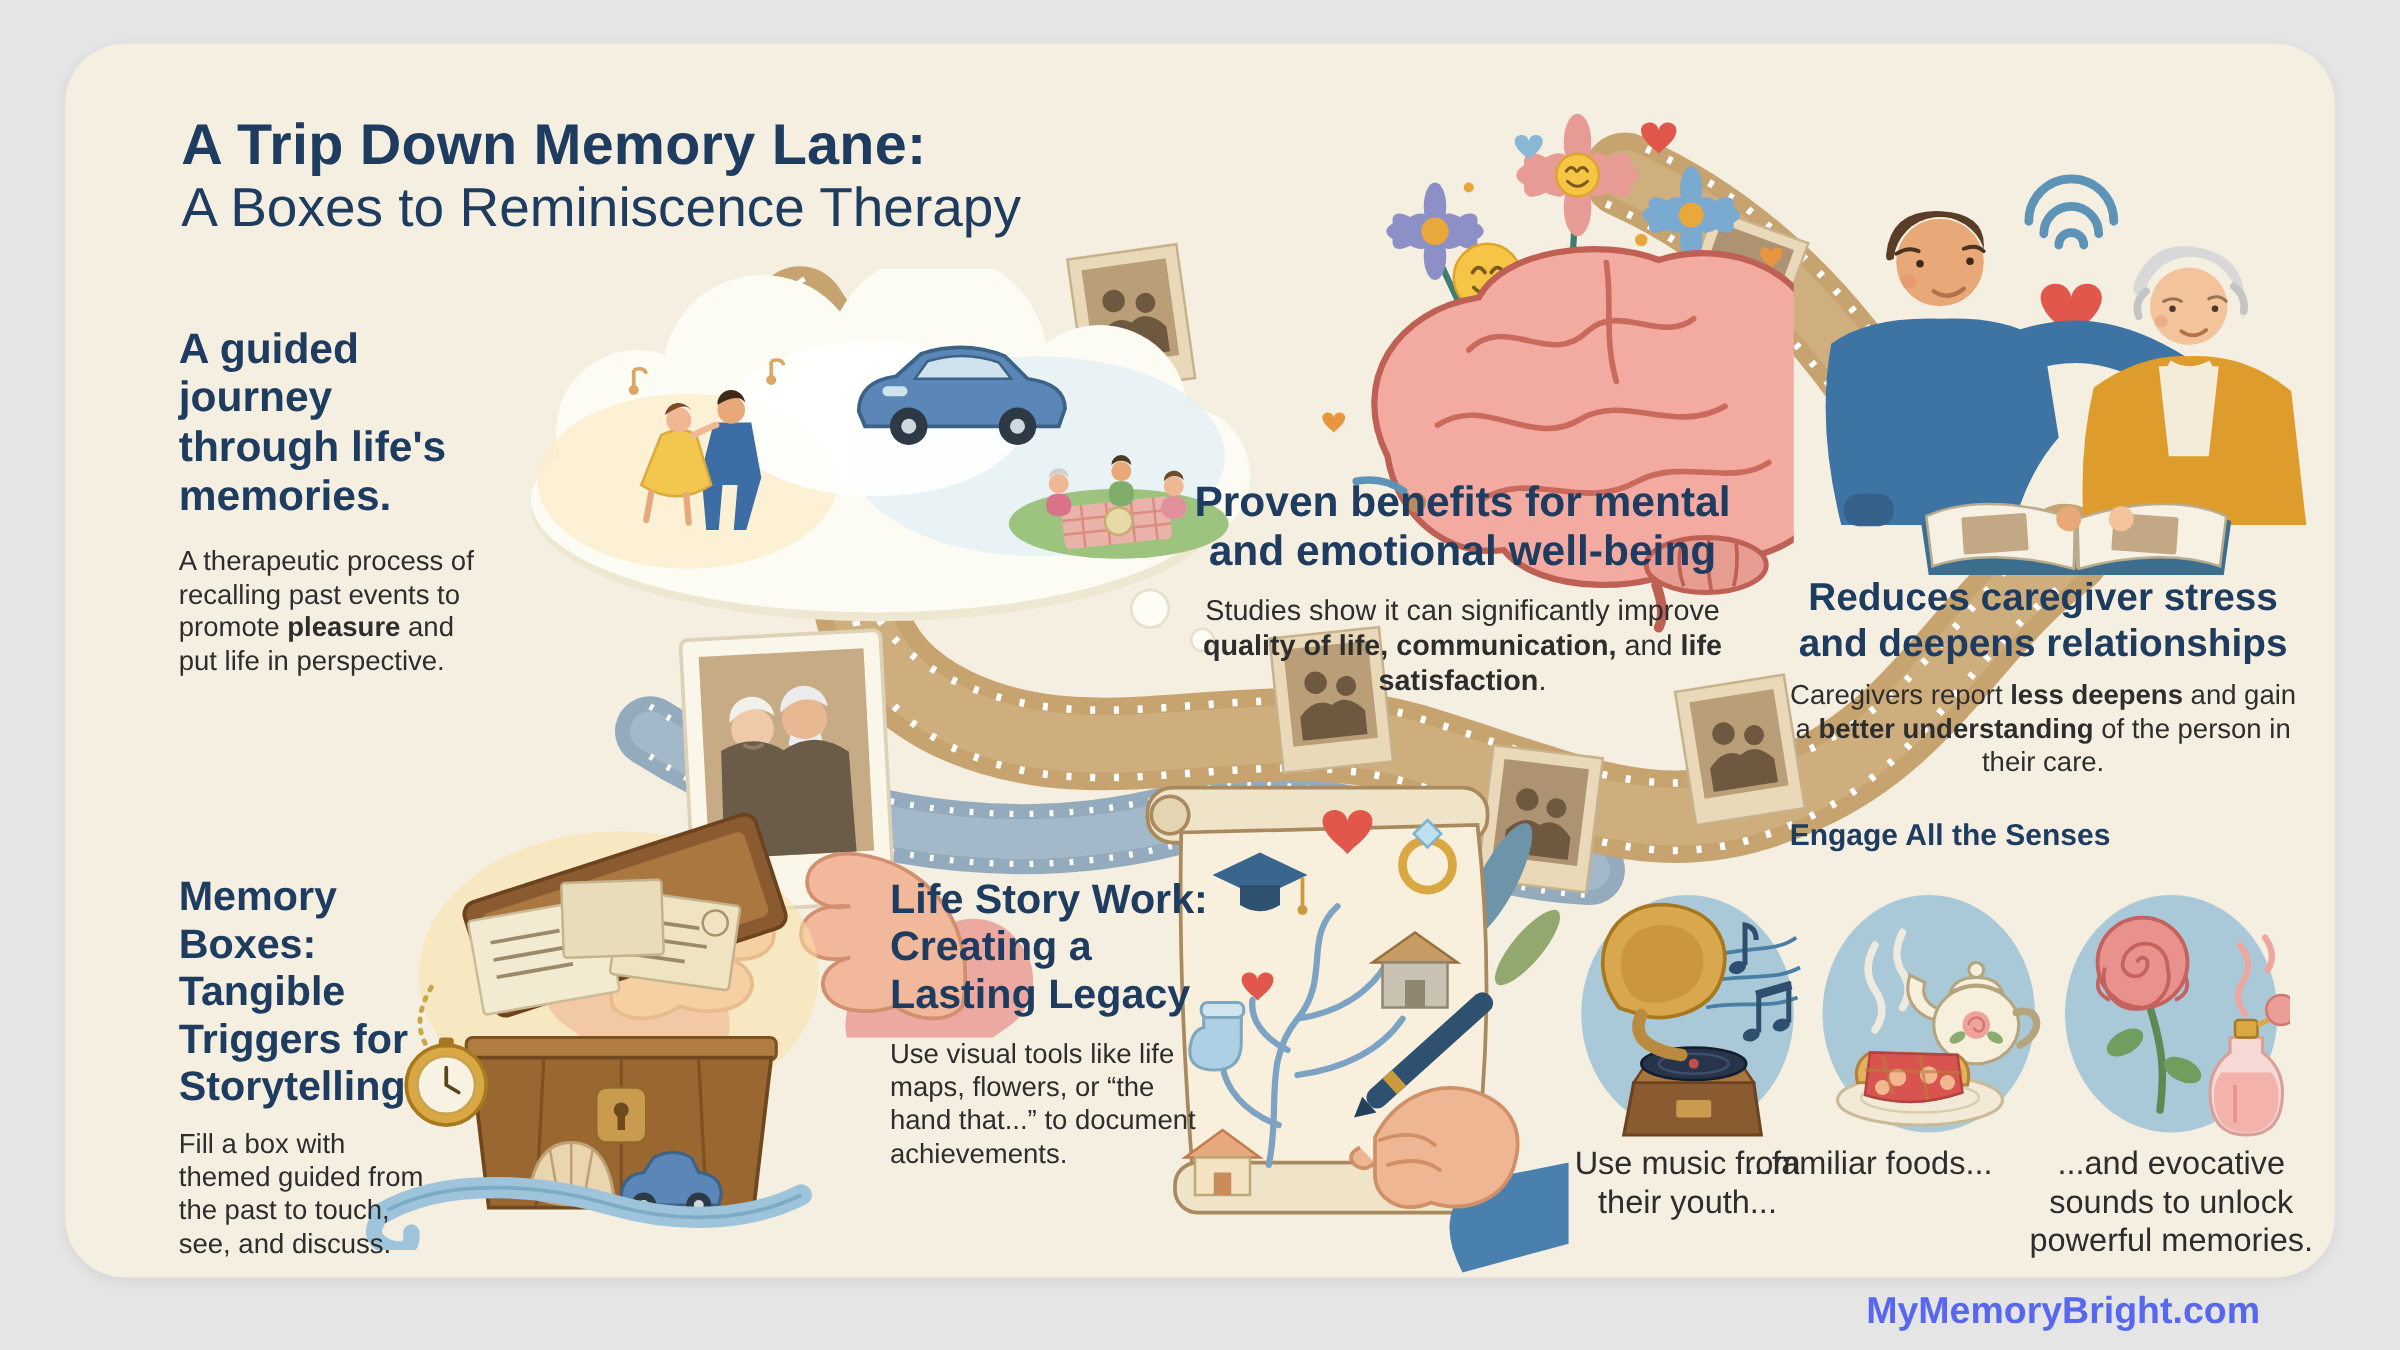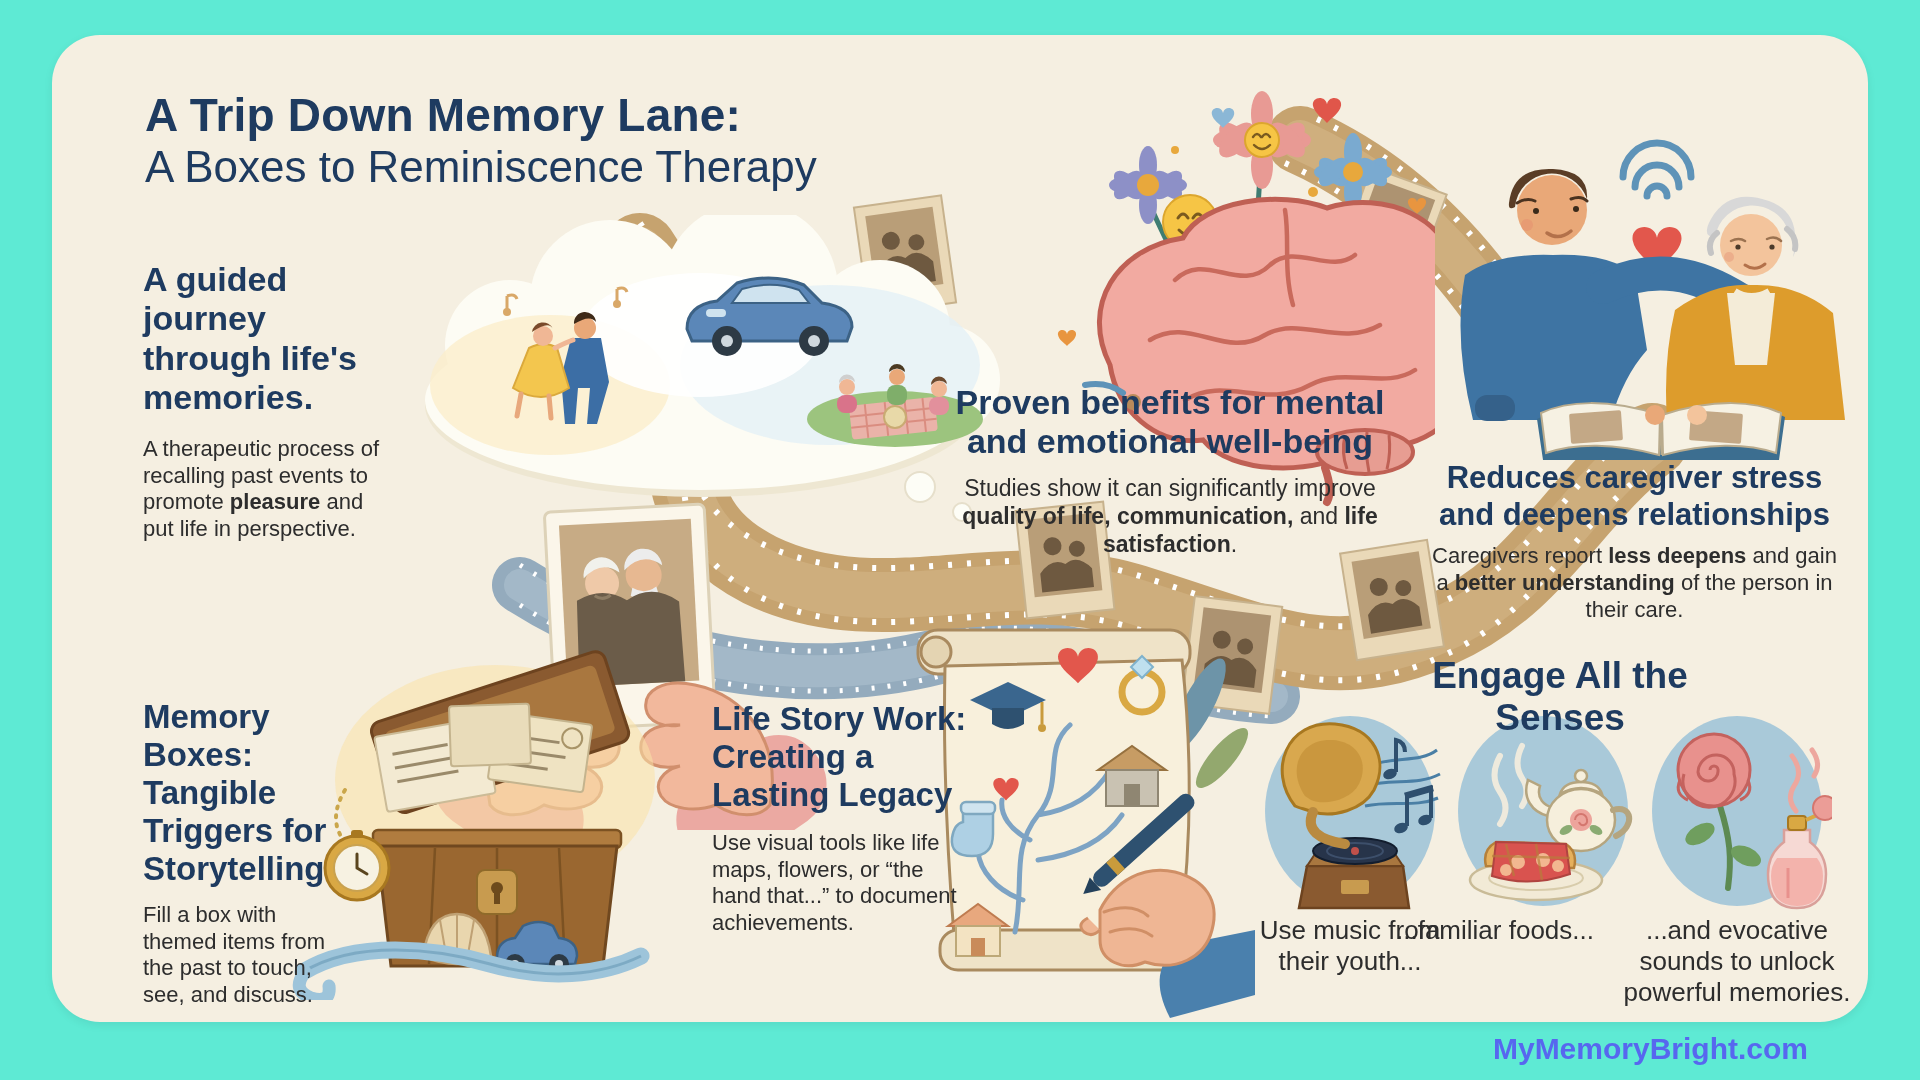--- a/index.html
+++ b/index.html
@@ -1,16 +1,16 @@
 <!DOCTYPE html>
 <html><head>
 <meta charset="utf-8">
 <style>
   html,body{margin:0;padding:0;background:#ffffff;}
-  .canvas{position:relative;width:1920px;height:1080px;background:#5eead4;overflow:hidden;
+  .canvas{position:relative;width:1920px;height:1080px;background:#e5e5e5;overflow:hidden;
           font-family:"Liberation Sans",sans-serif;}
   .panel{position:absolute;left:52px;top:35px;width:1816px;height:987px;background:#f5efe1;
          border-radius:48px;box-shadow:0 3px 10px rgba(0,0,0,.07);}
   .abs{position:absolute;}
   .z1{z-index:1;} .z2{z-index:2;} .z3{z-index:3;}
   h1,h2,h3,p{margin:0;}
   .navy{color:#1e3b60;}
   .title-l1{font-size:46px;font-weight:800;letter-spacing:.2px;}
   .title-l2{font-size:44px;font-weight:500;}
   .h-lg{font-size:34px;font-weight:800;line-height:1.16;}
@@ -530,40 +530,40 @@
   </div>
 
   <div class="abs z3" style="left:143px;top:260px;width:255px;">
     <h2 class="navy h-lg">A guided journey through life's memories.</h2>
     <p class="body-txt" style="margin-top:18px;width:245px;"><span>A therapeutic process of recalling past events to promote </span><b>pleasure</b><span> and put life in perspective.</span></p>
   </div>
 
 
   <div class="abs z3" style="left:143px;top:698px;width:240px;">
     <h3 class="navy h-md">Memory Boxes: Tangible Triggers for Storytelling</h3>
-    <p class="body-txt" style="margin-top:14px;width:210px;">Fill a box with themed items from the past to touch, see, and discuss.</p>
+    <p class="body-txt" style="margin-top:14px;width:210px;">Fill a box with themed guided from the past to touch, see, and discuss.</p>
   </div>
 
   <div class="abs z3" style="left:712px;top:700px;width:265px;">
     <h3 class="navy h-md">Life Story Work: Creating a Lasting Legacy</h3>
     <p class="body-txt" style="margin-top:16px;width:252px;">Use visual tools like life maps, flowers, or “the hand that...” to document achievements.</p>
   </div>
 
   <div class="abs z3 center" style="left:955px;top:383px;width:430px;">
     <h2 class="navy h-lg">Proven benefits for mental and emotional well-being</h2>
     <p class="body-txt" style="margin-top:12px;font-size:23px;"><span>Studies show it can significantly improve </span><b>quality of life, communication,</b><span> and </span><b>life satisfaction</b><span>.</span></p>
   </div>
 
   <div class="abs z3 center" style="left:1432px;top:460px;width:405px;">
     <h2 class="navy" style="font-size:31px;font-weight:800;line-height:1.18;">Reduces caregiver stress and deepens relationships</h2>
     <p class="body-txt" style="margin-top:10px;"><span>Caregivers report </span><b>less deepens</b><span> and gain a </span><b>better understanding</b><span> of the person in their care.</span></p>
   </div>
 
   <div class="abs z3 center" style="left:1370px;top:655px;width:380px;">
-    <h2 class="navy" style="font-size:37px;font-weight:800;">Engage All the Senses</h2>
+    <h2 class="navy" style="font-size:24px;font-weight:800;">Engage All the Senses</h2>
   </div>
 
   <p class="abs z3 caption" style="left:1245px;top:915px;width:210px;">Use music from their youth...</p>
   <p class="abs z3 caption" style="left:1390px;top:915px;width:210px;">...familiar foods...</p>
   <p class="abs z3 caption" style="left:1622px;top:915px;width:230px;">...and evocative sounds to unlock powerful memories.</p>
 
   <a class="abs z3 footer-link" style="right:112px;top:1032px;">MyMemoryBright.com</a>
 </div>
 
 </body></html>

